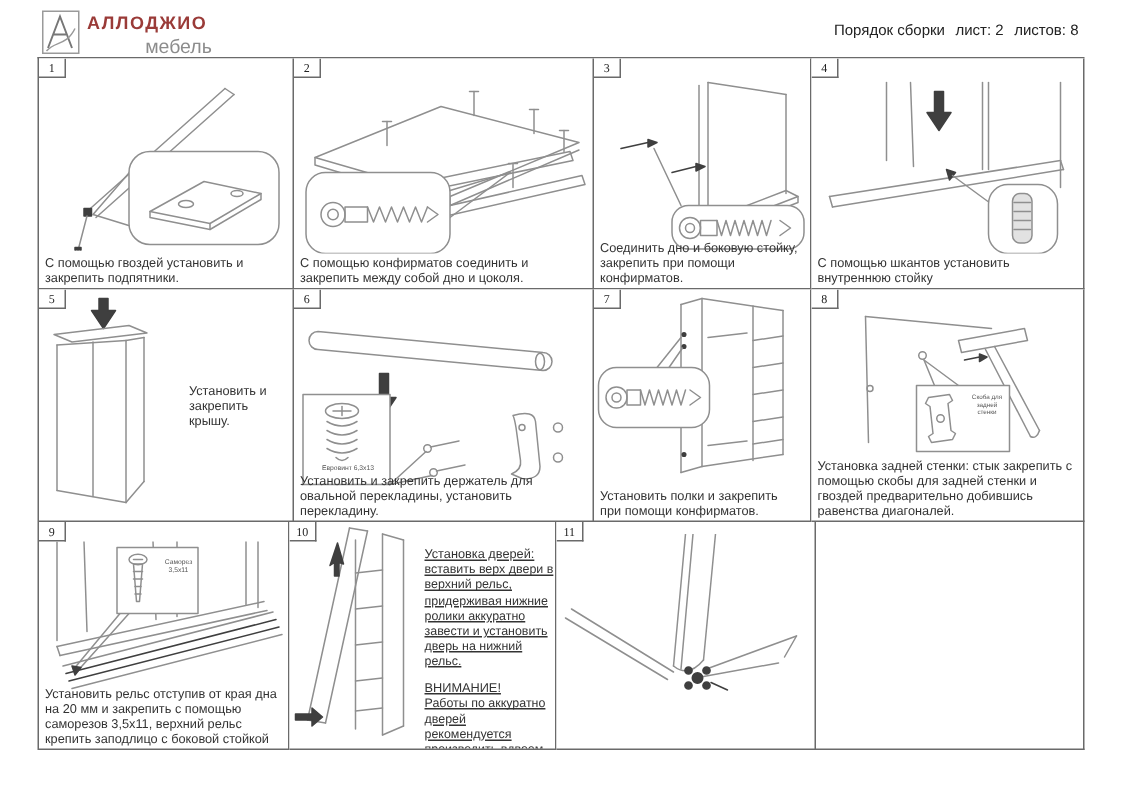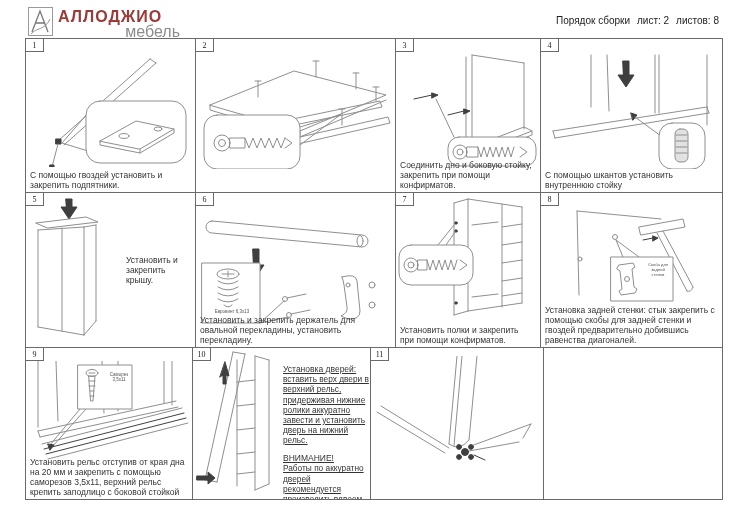--- a/index.html
+++ b/index.html
@@ -1,21 +1,21 @@
 <!DOCTYPE html>
 <html><head>
 <meta charset="utf-8">
 <style>
   html,body{margin:0;padding:0;background:#e8e8e8;}
   .page{position:relative;width:748px;height:527px;background:#ffffff;overflow:hidden;
         font-family:"Liberation Sans",sans-serif;color:#333;}
   
   .logo-box{position:absolute;left:28px;top:7px;width:23px;height:27px;border:1px solid #9a9a9a;background:#fff;}
-  .brand{position:absolute;left:58px;top:8px;font-size:16px;font-weight:bold;letter-spacing:1px;color:#9a3b38;}
-  .brand-sub{position:absolute;left:58px;top:23px;width:122px;text-align:right;font-size:16px;color:#8c8c8c;}
+  .brand{position:absolute;left:58px;top:8px;font-size:12px;font-weight:bold;letter-spacing:1px;color:#9a3b38;}
+  .brand-sub{position:absolute;left:58px;top:23px;width:122px;text-align:center;font-size:13px;color:#8c8c8c;}
   .title{position:absolute;left:172px;top:5px;font-family:"Liberation Serif",serif;font-size:12.5px;
          line-height:15px;color:#141414;white-space:nowrap;}
   .order{position:absolute;left:556px;top:15px;font-size:10px;color:#222;white-space:nowrap;}
   .order span{margin-right:7px;}
   
   .grid{position:absolute;left:25px;top:38px;width:697px;border-top:1px solid #6a6a6a;border-left:1px solid #6a6a6a;}
   .row{display:flex;}
   .cell{position:relative;box-sizing:border-box;border-right:1px solid #6a6a6a;border-bottom:1px solid #6a6a6a;
         background:#fff;overflow:hidden;}
   .r1 .cell{height:154px;} .r2 .cell{height:155px;} .r3 .cell{height:152px;}
@@ -96,20 +96,21 @@
           <polygon points="58,92 190,62 192,68 60,98"></polygon>
           <line x1="142" y1="60" x2="102" y2="72"></line>
             <line x1="142" y1="60" x2="102" y2="90"></line>
           <rect x="6" y="60" width="96" height="54" rx="13" class="bub"></rect>
           <circle cx="24" cy="88" r="8"></circle>
             <circle cx="24" cy="88" r="3.5"></circle>
           <rect x="32" y="83" width="15" height="10"></rect>
           <path d="M47,83 l4,10 4,-10 4,10 4,-10 4,10 4,-10 4,10 4,-10 4,10 4,-10"></path>
           <polyline points="87,83 94,88 87,93"></polyline>
         </svg>
+        <div class="cap">С помощью конфирматов соединить и закрепить между собой дно и цоколя.</div>
       </div>
 
       <div class="cell" style="width:145px">
         <div class="num">3</div>
         <svg class="art" style="left:2px;top:14px" width="141" height="114" viewBox="0 0 141 114">
           <line x1="68" y1="4" x2="68" y2="98"></line>
             <line x1="74" y1="2" x2="74" y2="96"></line>
           <line x1="74" y1="2" x2="126" y2="10"></line>
             <line x1="126" y1="10" x2="126" y2="76"></line>
           <polygon points="74,94 126,74 134,78 82,98"></polygon>

